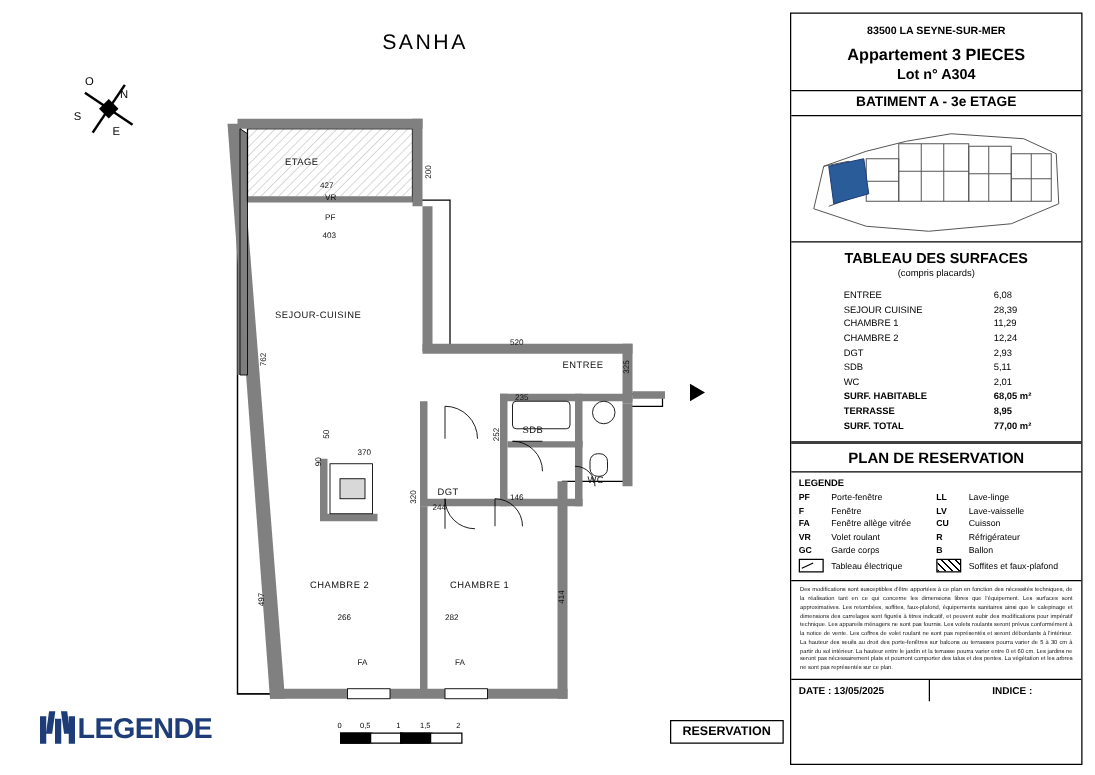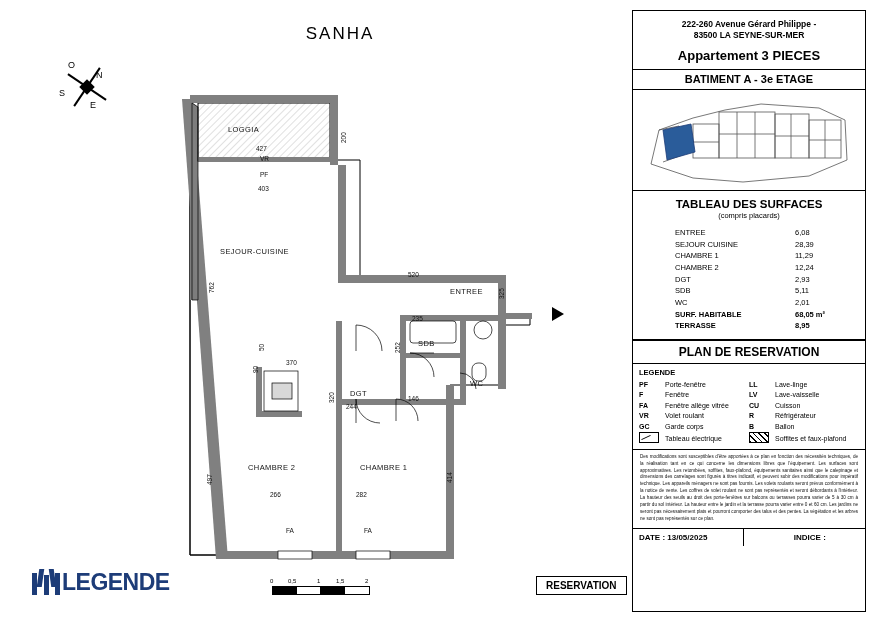--- a/index.html
+++ b/index.html
@@ -199,21 +199,21 @@
             <pattern id="hatch" width="5" height="5" patternUnits="userSpaceOnUse" patternTransform="rotate(45)">
               <line x1="0" y1="0" x2="0" y2="5" stroke="#000" stroke-width="0.7"></line>
             </pattern>
           </defs>
           <rect x="38" y="18" width="132" height="54" fill="url(#hatch)" opacity="0.35"></rect>
         </g>
 
         <polygon points="392,222 392,236 404,229" fill="#000"></polygon>
       </svg>
 
-      <div class="rlabel" style="left:68px;top:40px;">LOGGIA</div>
+      <div class="rlabel" style="left:68px;top:40px;">ETAGE</div>
       <div class="rlabel" style="left:60px;top:162px;">SEJOUR-CUISINE</div>
       <div class="rlabel" style="left:290px;top:202px;">ENTREE</div>
       <div class="rlabel" style="left:258px;top:254px;">SDB</div>
       <div class="rlabel" style="left:310px;top:294px;">WC</div>
       <div class="rlabel" style="left:190px;top:304px;">DGT</div>
       <div class="rlabel" style="left:88px;top:378px;">CHAMBRE 2</div>
       <div class="rlabel" style="left:200px;top:378px;">CHAMBRE 1</div>
 
       <div class="dim" style="left:96px;top:60px;">427</div>
       <div class="dimv" style="left:180px;top:58px;">200</div>
@@ -263,26 +263,26 @@
       </div>
       <div class="txt">LEGENDE</div>
     </div>
 
     <div class="provisoire">RESERVATION</div>
   </div>
 
   <div class="panel">
 
     <div class="addr">
-      <div>222-260 Avenue Gérard Philippe -</div>
       <div>83500 LA SEYNE-SUR-MER</div>
     </div>
 
     <div class="apt">
       <div>Appartement 3 PIECES</div>
+      <div class="lot">Lot n° A304</div>
     </div>
 
     <div class="bat">BATIMENT A - 3e ETAGE</div>
 
     <div class="keyplan">
       <svg width="232" height="100" viewBox="0 0 232 100">
         <g stroke="#555" stroke-width="0.8" fill="none">
           <polygon points="18,74 26,40 60,28 92,20 128,14 186,18 212,30 214,70 176,86 110,92 60,88"></polygon>
           <rect x="86" y="22" width="56" height="46"></rect>
           <rect x="142" y="24" width="34" height="44"></rect>
@@ -335,20 +335,24 @@
             <div class="vl">2,01</div>
           </div>
         <div class="surf-row bold">
             <div class="nm">SURF. HABITABLE</div>
             <div class="vl">68,05 m²</div>
           </div>
         <div class="surf-row bold">
             <div class="nm">TERRASSE</div>
             <div class="vl">8,95</div>
           </div>
+        <div class="surf-row bold">
+            <div class="nm">SURF. TOTAL</div>
+            <div class="vl">77,00 m²</div>
+          </div>
       </div>
     </div>
 
     <div class="pres">PLAN DE RESERVATION</div>
 
     <div class="legend">
       <h4>LEGENDE</h4>
       <div class="cols">
         <div class="col">
           <div class="lg-row">

